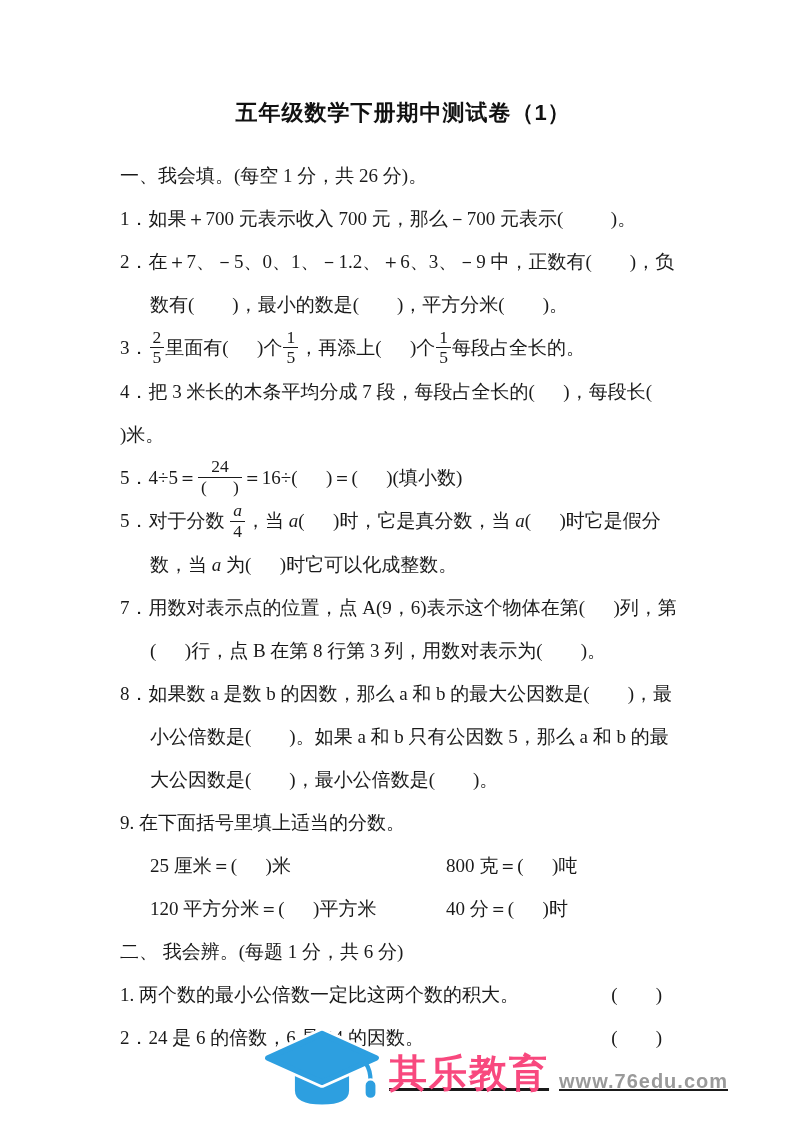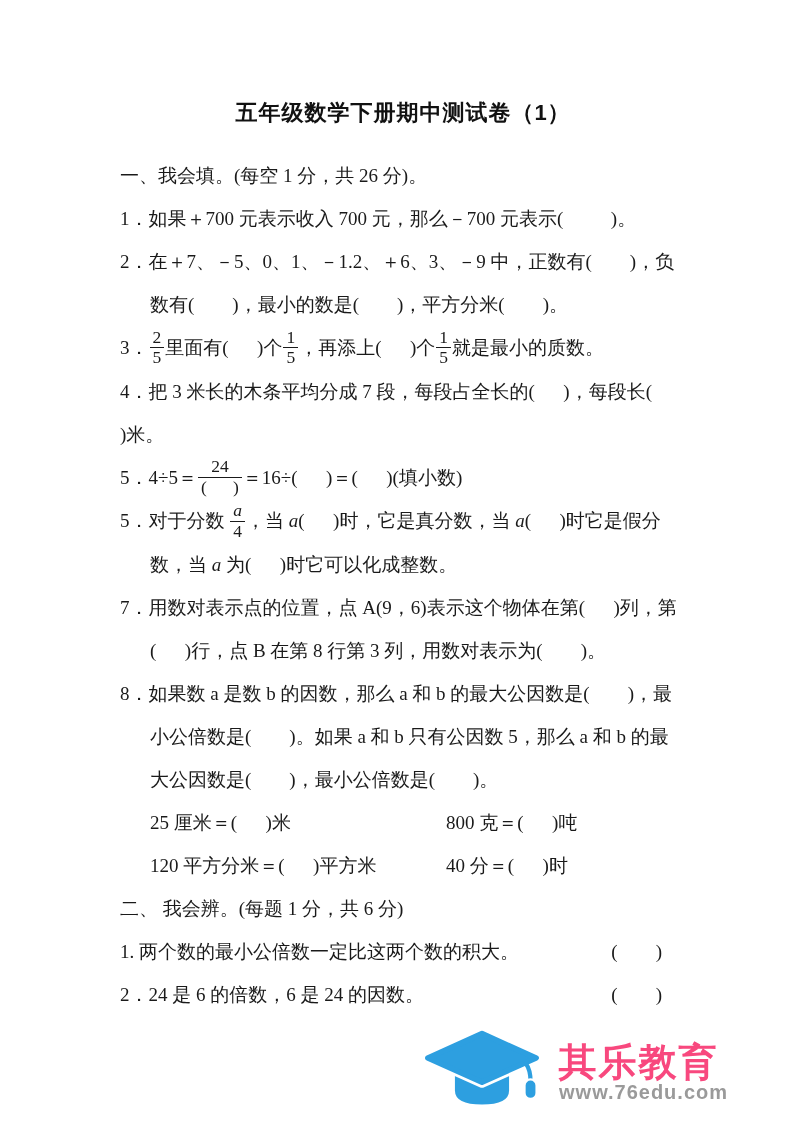--- a/index.html
+++ b/index.html
@@ -33,21 +33,21 @@
     vertical-align:middle; line-height:1.12; font-size:17.5px;
     margin:0 1px; transform:translateY(-2px);
   }
   .frac .fd { border-top:1.4px solid #1a1a1a; padding:0 3px; white-space:pre-wrap; }
   .frac .fn { padding:0 3px; white-space:pre-wrap; }
   .it { font-style:italic; }
   .logo {
     position:absolute; right:5px; bottom:5px;
     display:flex; align-items:center; gap:6px;
   }
-  .logo-text { display:flex; flex-direction:column; align-items:center; }
+  .logo-text { display:flex; flex-direction:row; align-items:flex-end;text-decoration:underline; }
   .logo-name {
     font-family:"Liberation Sans","DejaVu Sans",sans-serif;
     font-weight:bold; font-size:38px; line-height:1.0; letter-spacing:2px;
   }
   .logo-url {
     font-family:"Liberation Sans","DejaVu Sans",sans-serif;
     font-weight:bold; font-size:20px; line-height:1.1; letter-spacing:1px;
   }
 </style>
 </head>
@@ -58,36 +58,37 @@
 
     <h1 class="title">五年级数学下册期中测试卷（1）</h1>
 
     <div class="ln">一、我会填。(每空 1 分，共 26 分)。</div>
 
     <div class="ln">1．如果＋700 元表示收入 700 元，那么－700 元表示(          )。</div>
 
     <div class="ln">2．在＋7、－5、0、1、－1.2、＋6、3、－9 中，正数有(        )，负</div>
     <div class="ln cont">数有(        )，最小的数是(        )，平方分米(        )。</div>
 
-    <div class="ln"><span>3．</span><span class="frac"><span class="fn">2</span><span class="fd">5</span></span><span>里面有(      )个</span><span class="frac"><span class="fn">1</span><span class="fd">5</span></span><span>，再添上(      )个</span><span class="frac"><span class="fn">1</span><span class="fd">5</span></span><span>就是最小的质数。</span></div>
+    <div class="ln"><span>3．</span><span class="frac"><span class="fn">2</span><span class="fd">5</span></span><span>里面有(      )个</span><span class="frac"><span class="fn">1</span><span class="fd">5</span></span><span>，再添上(      )个</span><span class="frac"><span class="fn">1</span><span class="fd">5</span></span><span>每段占全长的。</span></div>
 
     <div class="ln">4．把 3 米长的木条平均分成 7 段，每段占全长的(      )，每段长(      )米。</div>
 
     <div class="ln"><span>5．4÷5＝</span><span class="frac"><span class="fn">24</span><span class="fd">(      )</span></span><span>＝16÷(      )＝(      )(填小数)</span></div>
 
     <div class="ln"><span>5．对于分数 </span><span class="frac"><span class="fn it">a</span><span class="fd">4</span></span><span>，当 </span><span class="it">a</span><span>(      )时，它是真分数，当 </span><span class="it">a</span><span>(      )时它是假分</span></div>
     <div class="ln cont"><span>数，当 </span><span class="it">a</span><span> 为(      )时它可以化成整数。</span></div>
 
     <div class="ln">7．用数对表示点的位置，点 A(9，6)表示这个物体在第(      )列，第</div>
     <div class="ln cont">(      )行，点 B 在第 8 行第 3 列，用数对表示为(        )。</div>
 
     <div class="ln">8．如果数 a 是数 b 的因数，那么 a 和 b 的最大公因数是(        )，最</div>
     <div class="ln cont">小公倍数是(        )。如果 a 和 b 只有公因数 5，那么 a 和 b 的最</div>
     <div class="ln cont">大公因数是(        )，最小公倍数是(        )。</div>
 
+    <div class="ln">9. 在下面括号里填上适当的分数。</div>
     <div class="ln cont row"><span class="c1">25 厘米＝(      )米</span><span class="c2">800 克＝(      )吨</span></div>
     <div class="ln cont row"><span class="c1">120 平方分米＝(      )平方米</span><span class="c2">40 分＝(      )时</span></div>
 
     <div class="ln">二、 我会辨。(每题 1 分，共 6 分)</div>
 
     <div class="ln tf"><span>1. 两个数的最小公倍数一定比这两个数的积大。</span><span>(　　)</span></div>
     <div class="ln tf"><span>2．24 是 6 的倍数，6 是 24 的因数。</span><span>(　　)</span></div>
 
   </div>
 

